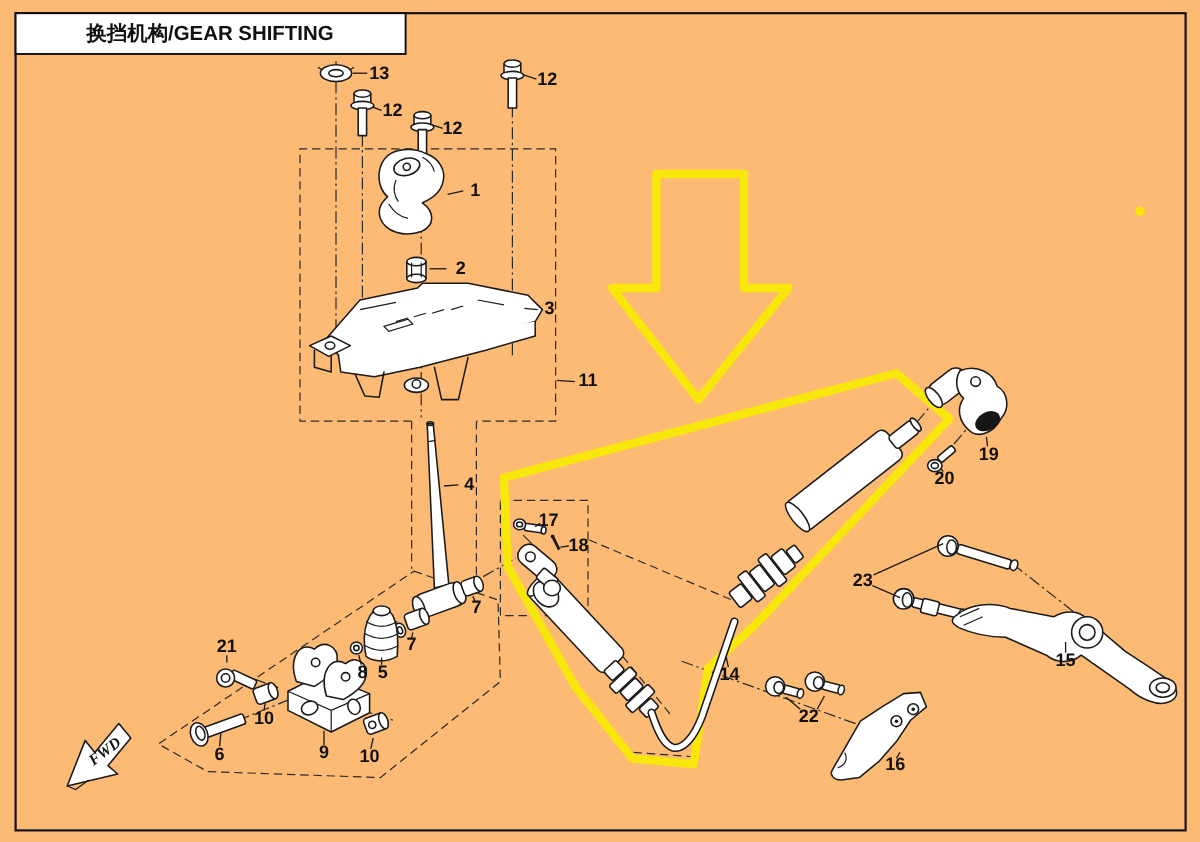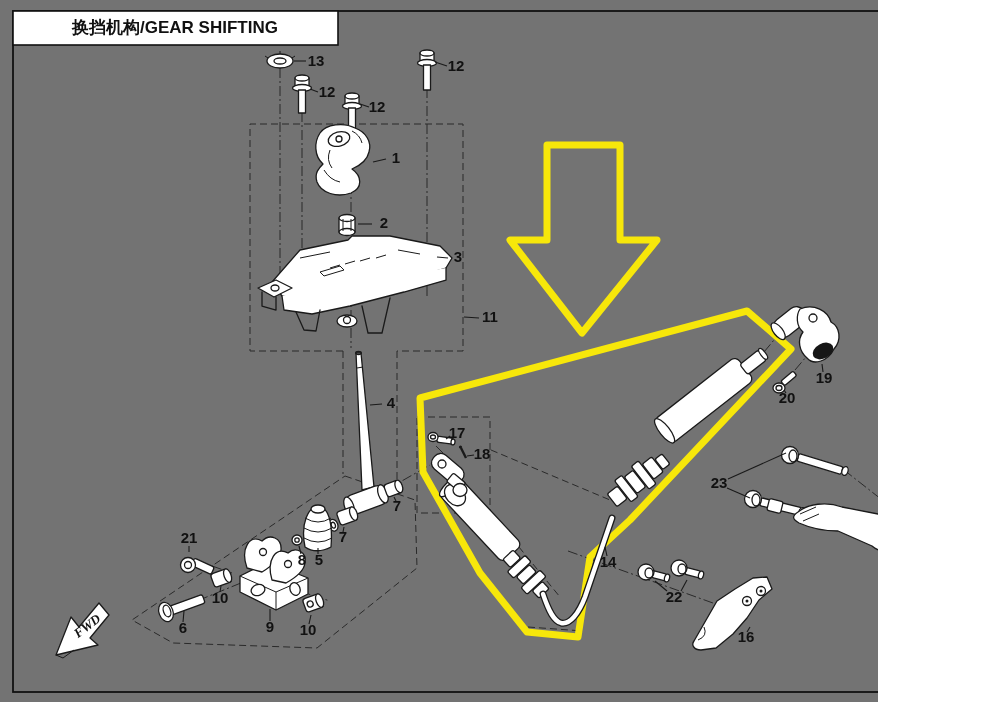--- a/index.html
+++ b/index.html
@@ -1,16 +1,16 @@
 <!DOCTYPE html>
 <html><head>
 <meta charset="utf-8">
 <style>
   html,body { margin:0; padding:0; background:#fff; }
-  .page { position:relative; width:878px; height:702px; background:#737373; overflow:hidden;
+  .page { position:relative; width:1000px; height:702px; background:#fdba74; overflow:hidden;
           font-family:"Liberation Sans", sans-serif; }
   svg { display:block; }
   .ln   { fill:none; stroke:#1a1a1a; stroke-width:1.3; stroke-linecap:round; stroke-linejoin:round; }
   .lnw  { fill:#ffffff; stroke:#1a1a1a; stroke-width:1.3; stroke-linecap:round; stroke-linejoin:round; }
   .thin { fill:none; stroke:#1a1a1a; stroke-width:1; }
   .dash { fill:none; stroke:#2a2a2a; stroke-width:1; stroke-dasharray:7 4; }
   .ddot { fill:none; stroke:#2a2a2a; stroke-width:1; stroke-dasharray:10 3 2 3; }
   .yel  { fill:none; stroke-width:7; stroke-linejoin:round; stroke-linecap:round; }
   .tube-o { fill:none; stroke:#1a1a1a; stroke-width:7; stroke-linecap:round; }
   .tube-i { fill:none; stroke:#ffffff; stroke-width:4.4; stroke-linecap:round; }

